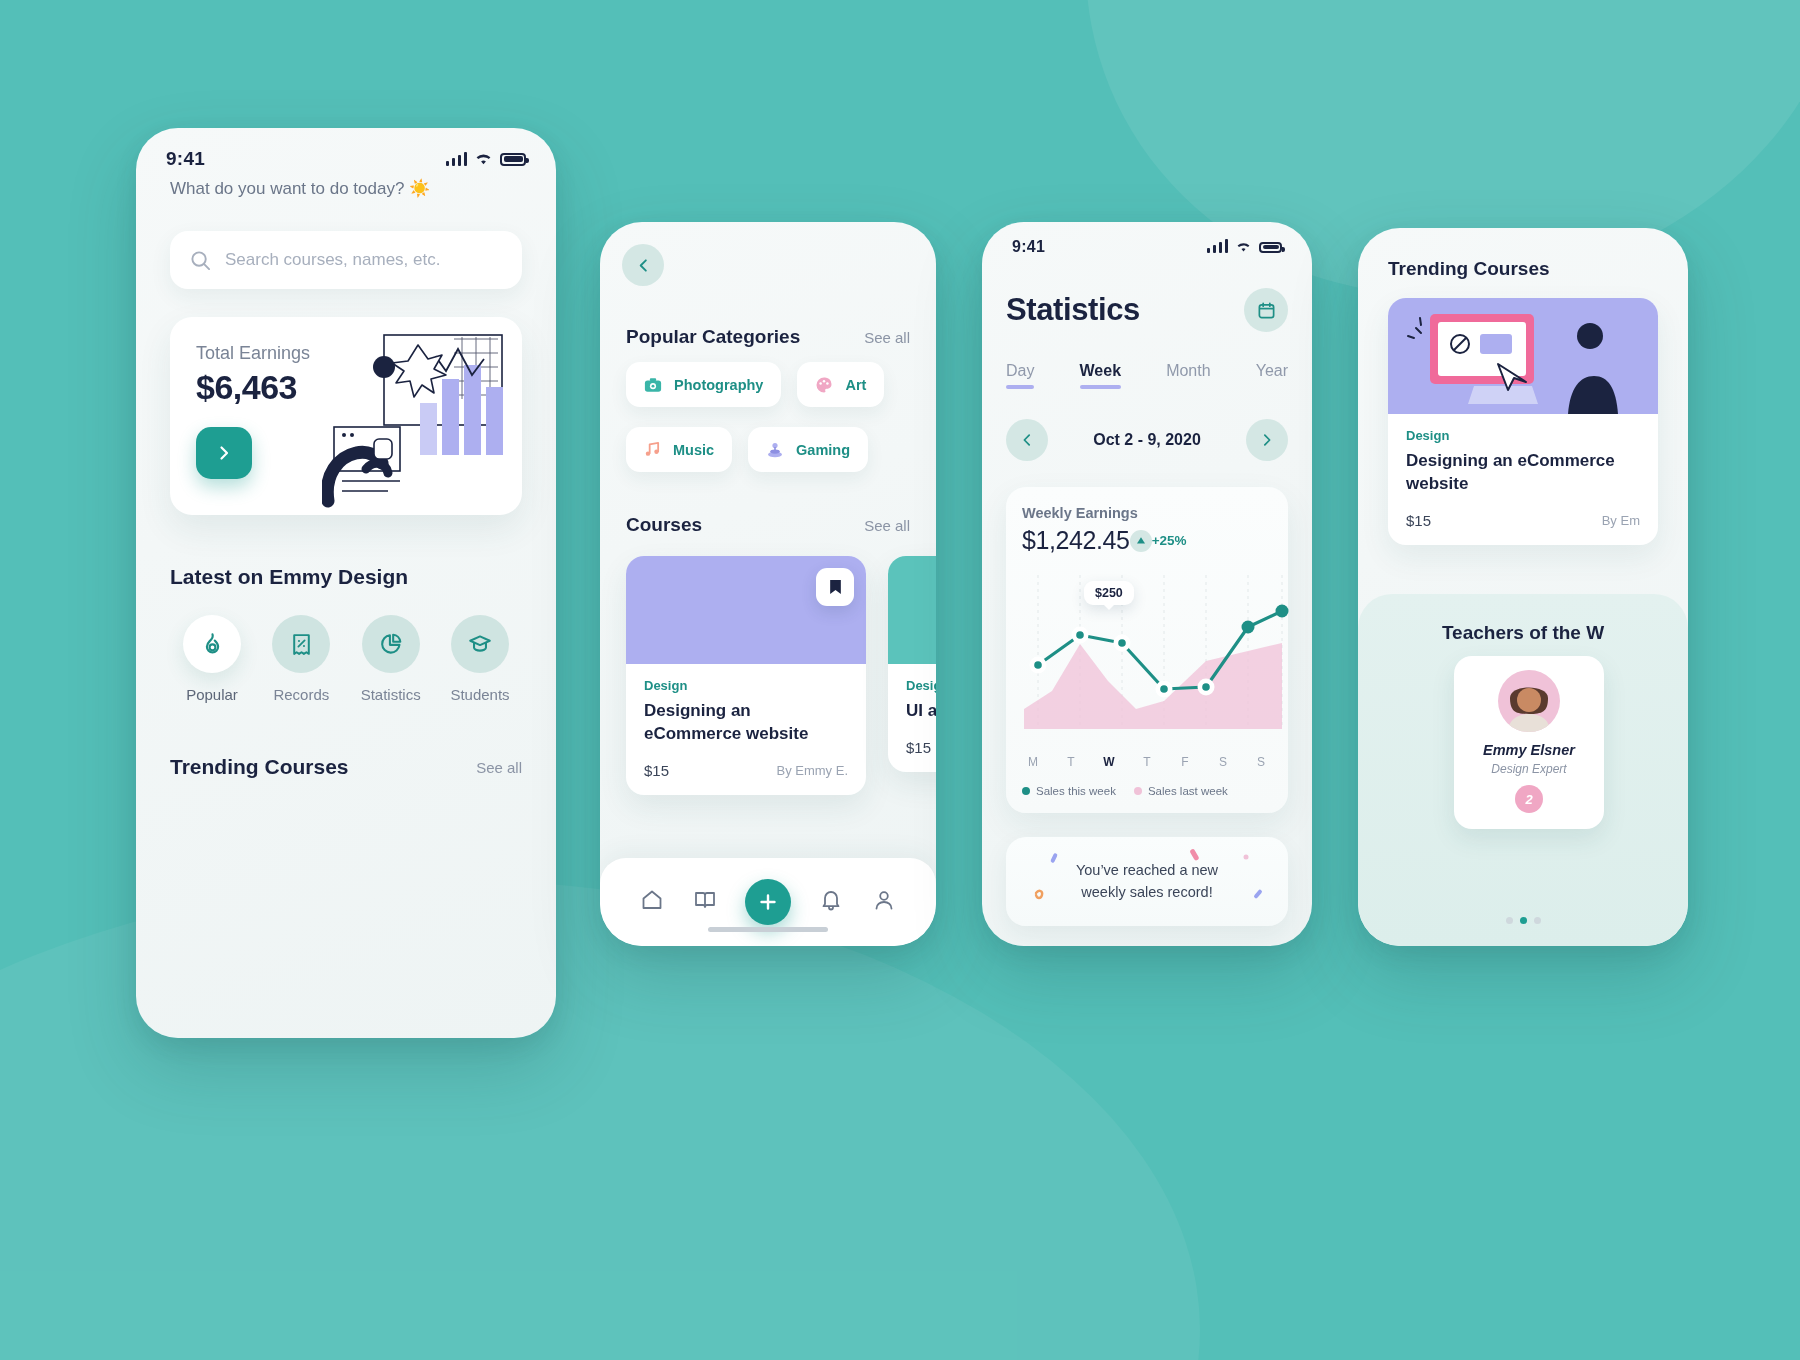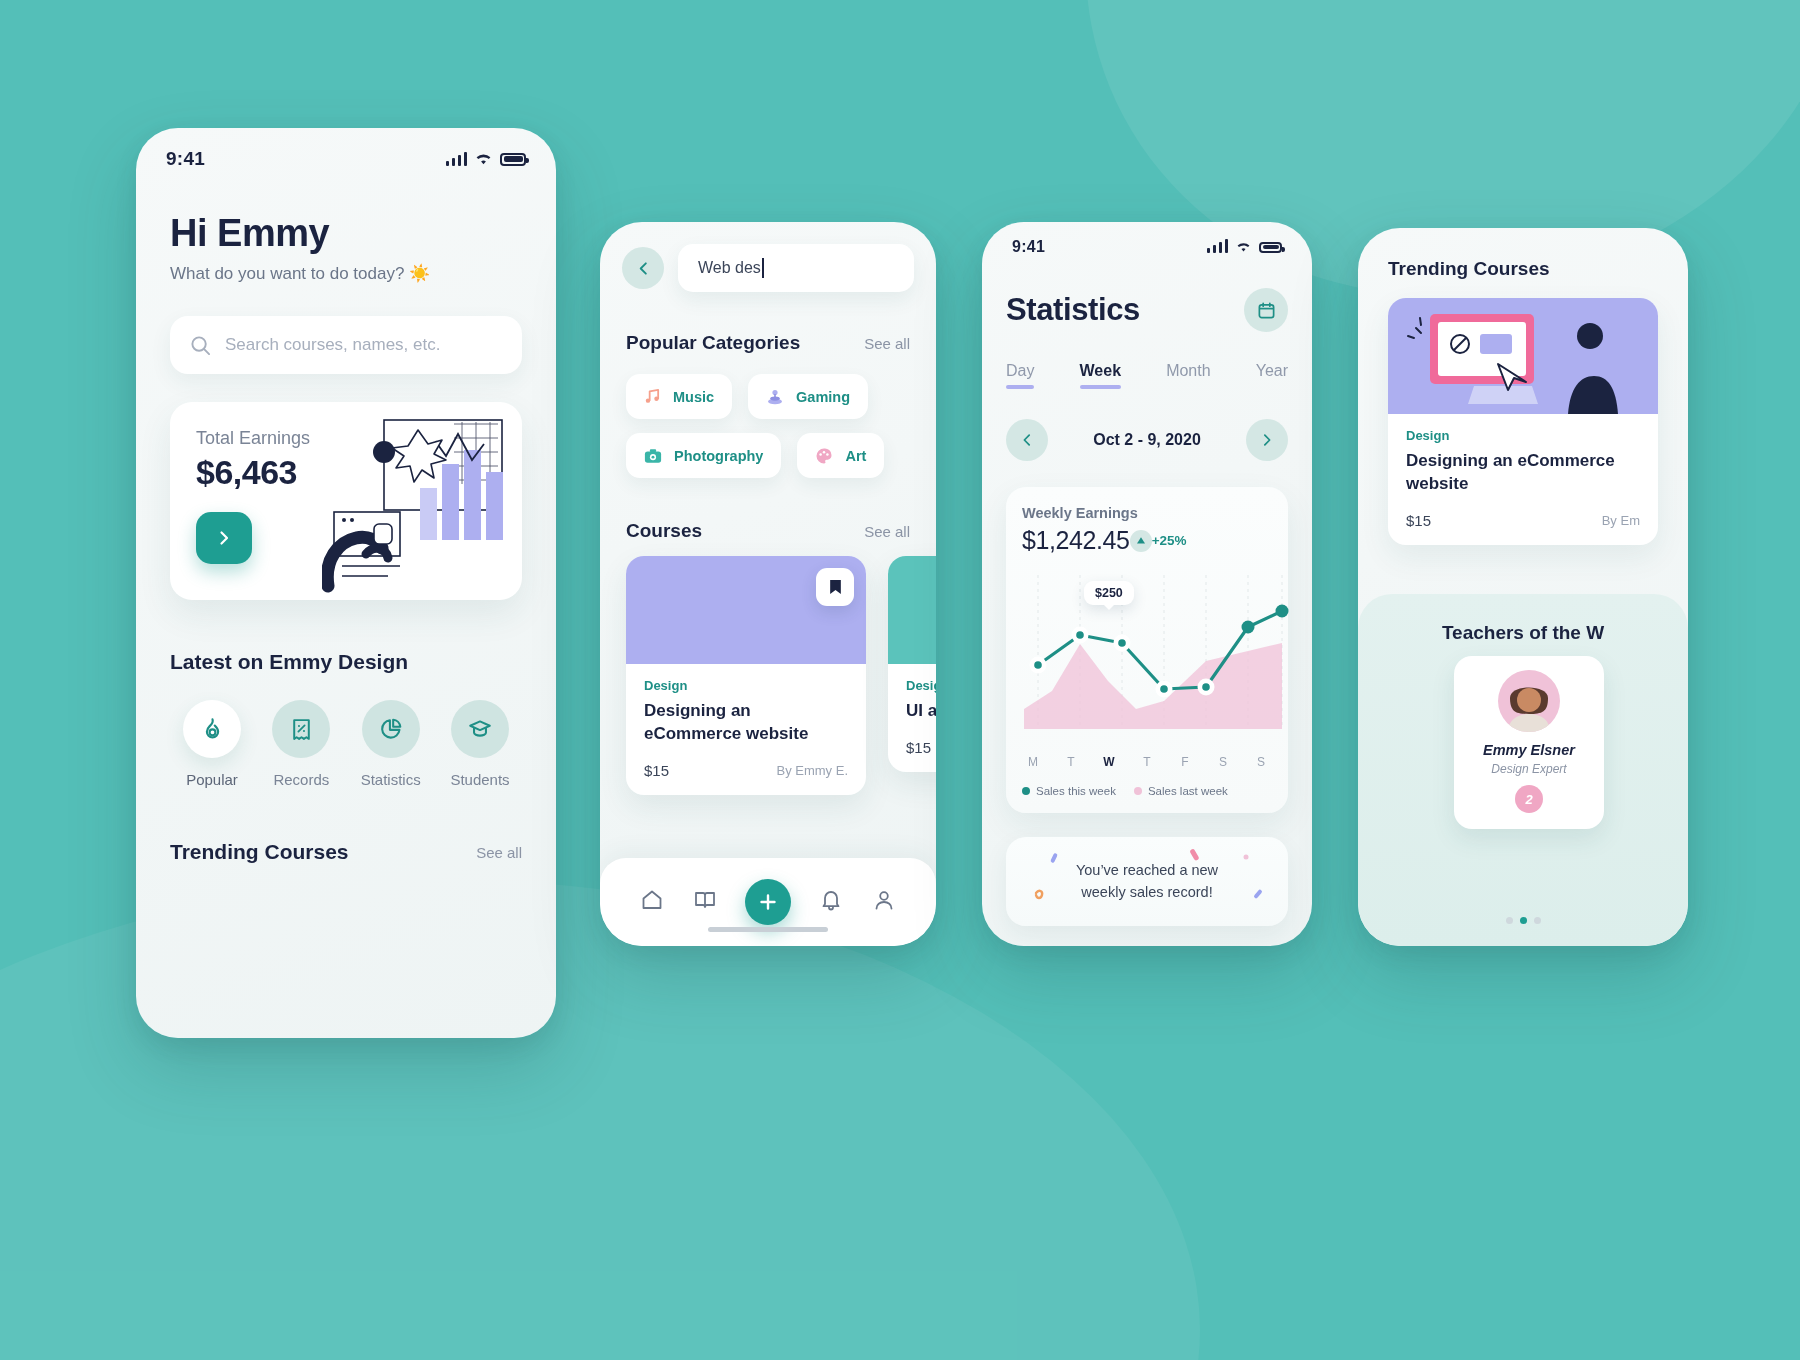--- a/index.html
+++ b/index.html
@@ -192,21 +192,20 @@
       <svg width="19" height="14" viewBox="0 0 19 14">
           <path d="M9.5 12.3l2.4-2.9a3.7 3.7 0 00-4.8 0l2.4 2.9zM9.5 5.2c2 0 3.9.7 5.3 1.9l1.6-1.9A10.6 10.6 0 009.5 2.6 10.6 10.6 0 002.6 5.2l1.6 1.9A8.2 8.2 0 019.5 5.2z" fill="#1b2340"></path>
         </svg>
       <span class="batt">
           <i></i>
         </span>
     </div>
   </div>
 
   <div style="padding:0 34px;">
-    <div style="margin-top:42px;" class="greet">Hi Emmy</div>
     <div class="sub">What do you want to do today? ☀️</div>
 
     <div class="searchbar" style="margin-top:32px;">
       <svg width="21" height="21" viewBox="0 0 22 22">
           <circle cx="9.5" cy="9.5" r="7" stroke="#a7afbd" stroke-width="2" fill="none"></circle>
           <line x1="14.8" y1="14.8" x2="20" y2="20" stroke="#a7afbd" stroke-width="2" stroke-linecap="round"></line>
         </svg>
       <span class="search-ph">Search courses, names, etc.</span>
     </div>
 
@@ -293,70 +292,66 @@
 
 </div>
 
 <div class="phone" id="p2">
   <div style="padding:22px 22px 0;display:flex;align-items:center;gap:14px;">
     <div class="circ-btn">
       <svg width="15" height="15" viewBox="0 0 16 16">
           <path d="M10.5 2.5L5 8l5.5 5.5" stroke="#1e8f86" stroke-width="2" fill="none" stroke-linecap="round" stroke-linejoin="round"></path>
         </svg>
     </div>
-    <div class="s2-input">
-      <span class="s2-val">Web des</span>
-        <span class="caret"></span>
-    </div>
   </div>
 
   <div style="padding:0 26px;">
     <div style="display:flex;align-items:center;justify-content:space-between;margin-top:40px;">
       <div class="s4-h">Popular Categories</div>
       <div class="see-all">See all</div>
-    </div>
-
-    <div style="display:flex;gap:16px;margin-top:20px;">
-      <div class="chip">
-        <svg width="17" height="17" viewBox="0 0 18 18">
-            <path d="M6 13V3.5l9-1.6V11" fill="none" stroke="#f6a08c" stroke-width="1.9" stroke-linecap="round" stroke-linejoin="round"></path>
-            <circle cx="4.2" cy="13.4" r="2.3" fill="#f6a08c"></circle>
-            <circle cx="13.2" cy="11.4" r="2.3" fill="#f6a08c"></circle>
-          </svg>
-        <span class="chip-lb">Music</span>
-      </div>
-      <div class="chip">
-        <svg width="18" height="18" viewBox="0 0 18 18">
-            <ellipse cx="9" cy="13.5" rx="7" ry="2.8" fill="#adaff0"></ellipse>
-            <ellipse cx="9" cy="10.6" rx="4.8" ry="2.1" fill="#8d8fe2"></ellipse>
-            <circle cx="9" cy="4.5" r="2.6" fill="#adaff0"></circle>
-            <rect x="8.2" y="6" width="1.6" height="4" fill="#8d8fe2"></rect>
-          </svg>
-        <span class="chip-lb">Gaming</span>
-      </div>
     </div>
 
     <div style="display:flex;gap:16px;margin-top:14px;">
       <div class="chip">
         <svg width="18" height="18" viewBox="0 0 20 18">
             <rect x="1" y="4" width="18" height="12.5" rx="3" fill="#3ab5a8"></rect>
             <rect x="6.5" y="1.5" width="7" height="3.2" rx="1.2" fill="#3ab5a8"></rect>
             <circle cx="10" cy="10.3" r="3.4" fill="#fff"></circle>
             <circle cx="10" cy="10.3" r="1.6" fill="#3ab5a8"></circle>
           </svg>
         <span class="chip-lb">Photography</span>
       </div>
       <div class="chip">
         <svg width="18" height="18" viewBox="0 0 18 18">
             <path d="M9 1.5a7.5 7.5 0 000 15c1.3 0 1.8-.9 1.3-1.7-.6-1 .1-2.1 1.3-2.1h1.3A4.6 4.6 0 0016.5 8 6.6 6.6 0 009 1.5z" fill="#f0a7c4"></path>
             <circle cx="5.6" cy="7.4" r="1.25" fill="#fff"></circle>
             <circle cx="9" cy="5.2" r="1.25" fill="#fff"></circle>
             <circle cx="12.4" cy="7.4" r="1.25" fill="#fff"></circle>
           </svg>
         <span class="chip-lb">Art</span>
+      </div>
+    </div>
+
+    <div style="display:flex;gap:16px;margin-top:20px;">
+      <div class="chip">
+        <svg width="17" height="17" viewBox="0 0 18 18">
+            <path d="M6 13V3.5l9-1.6V11" fill="none" stroke="#f6a08c" stroke-width="1.9" stroke-linecap="round" stroke-linejoin="round"></path>
+            <circle cx="4.2" cy="13.4" r="2.3" fill="#f6a08c"></circle>
+            <circle cx="13.2" cy="11.4" r="2.3" fill="#f6a08c"></circle>
+          </svg>
+        <span class="chip-lb">Music</span>
+      </div>
+      <div class="chip">
+        <svg width="18" height="18" viewBox="0 0 18 18">
+            <ellipse cx="9" cy="13.5" rx="7" ry="2.8" fill="#adaff0"></ellipse>
+            <ellipse cx="9" cy="10.6" rx="4.8" ry="2.1" fill="#8d8fe2"></ellipse>
+            <circle cx="9" cy="4.5" r="2.6" fill="#adaff0"></circle>
+            <rect x="8.2" y="6" width="1.6" height="4" fill="#8d8fe2"></rect>
+          </svg>
+        <span class="chip-lb">Gaming</span>
       </div>
     </div>
 
     <div style="display:flex;align-items:center;justify-content:space-between;margin-top:42px;">
       <div class="s4-h">Courses</div>
       <div class="see-all">See all</div>
     </div>
   </div>
 
   <div style="position:absolute;left:26px;top:334px;width:240px;" class="c2-card">

